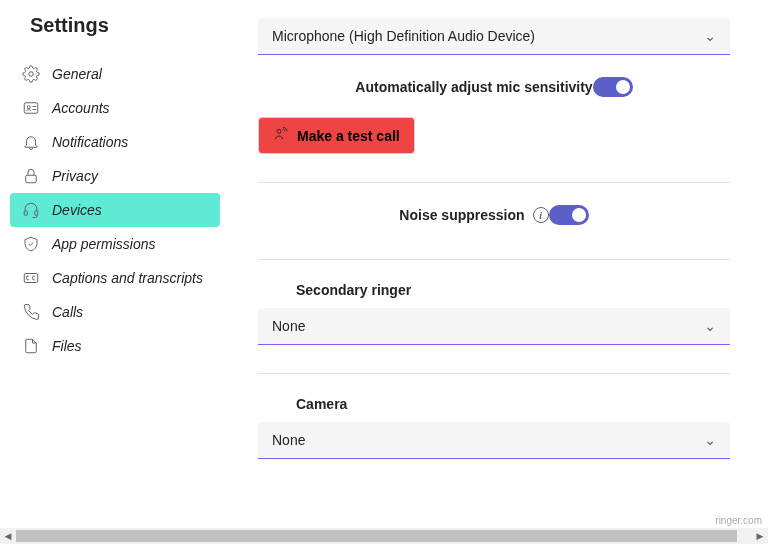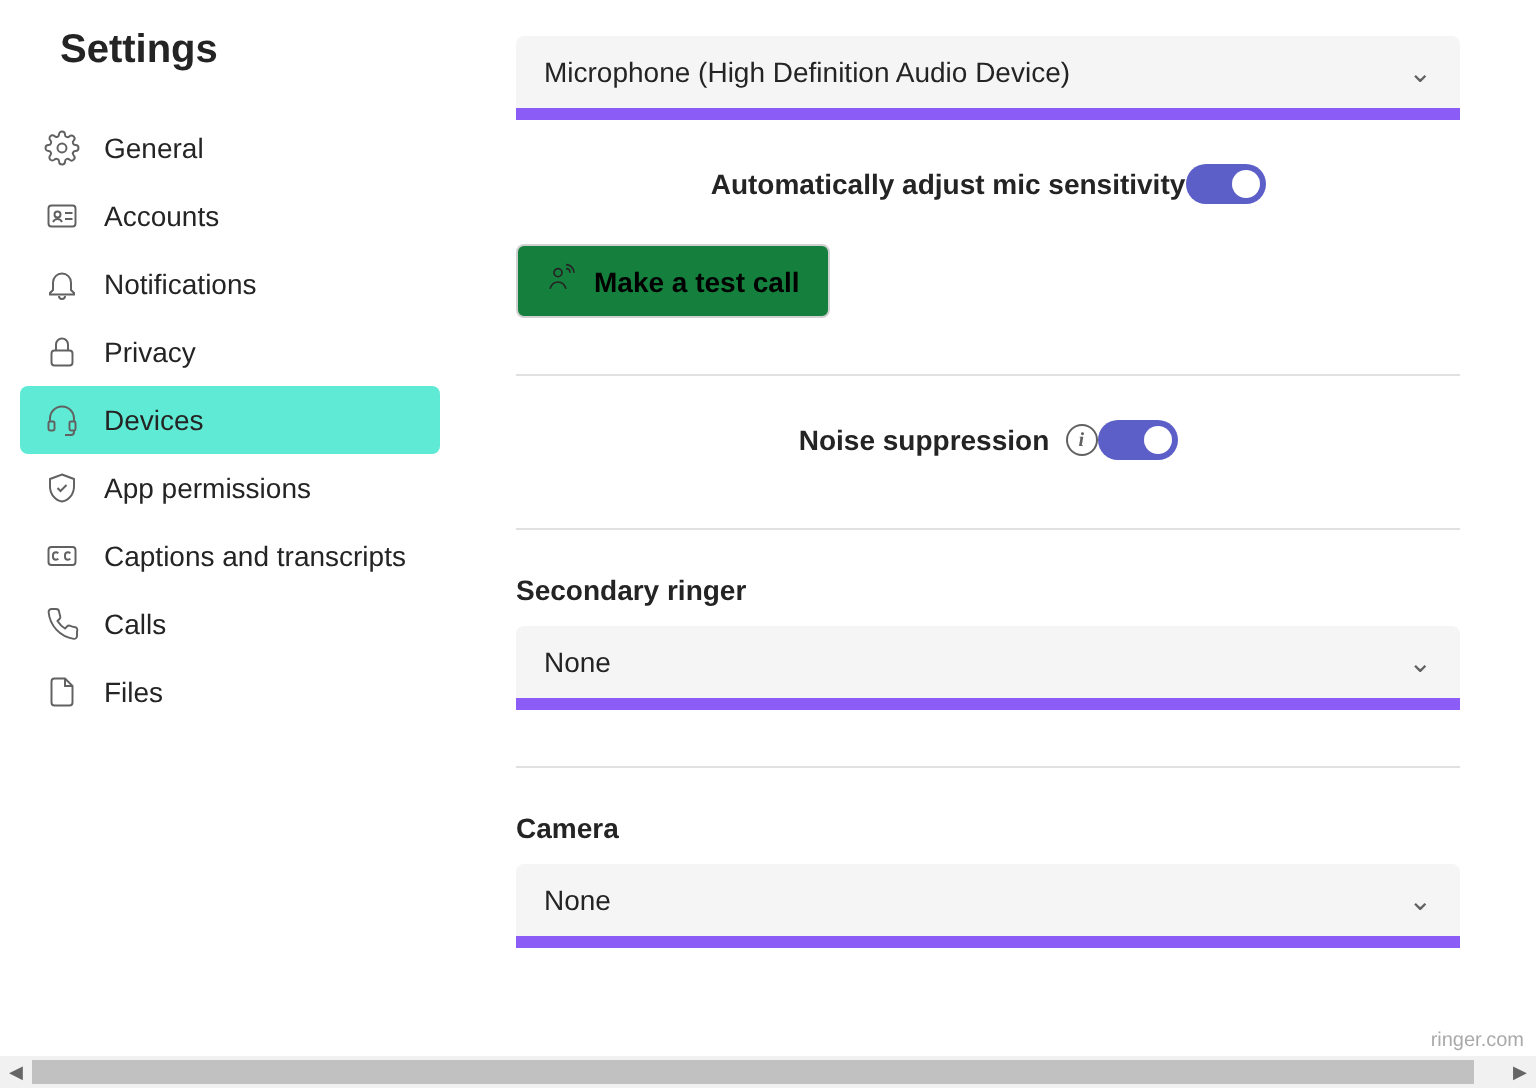--- a/index.html
+++ b/index.html
@@ -28,20 +28,21 @@
   padding: 0 10px;
 }
 .content-wrap {
   display: flex;
   flex-direction: column;
   width: 230px;
 }
 .sidebar-list {
   list-style: none;
   margin-top: 4px;
+  font-style: italic;
 }
 .sidebar-item {
   display: flex;
   align-items: center;
   gap: 12px;
   padding: 8px 12px;
   font-size: 14px;
   color: #252424;
   border-radius: 4px;
   cursor: pointer;
@@ -61,21 +62,21 @@
 .main {
   flex: 1;
   padding: 0 38px 0 28px;
   overflow-y: auto;
 }
 .select {
   display: flex;
   align-items: center;
   justify-content: space-between;
   background: #f5f5f5;
-  border-bottom: 6px solid #8b5cf6;
+  border-bottom: 1px solid #8b5cf6;
   border-radius: 4px 4px 0 0;
   padding: 10px 14px;
   font-size: 14px;
   cursor: pointer;
 }
 .chev { color: #616161; }
 .section-row {
   display: flex;
   align-items: center;
   justify-content: center;
@@ -108,21 +109,21 @@
 }
 .button {
   display: inline-flex;
   align-items: center;
   gap: 8px;
   border: 1px solid #d1d1d1;
   border-radius: 4px;
   padding: 8px 14px;
   font-size: 14px;
   font-weight: 600;
-  background: #15803d;
+  background: #ef4444;
   cursor: pointer;
   margin-top: 14px;
 }
 .button .icon svg { width: 16px; height: 16px; stroke: #252424; fill: none; stroke-width: 1.3; }
 .divider {
   border: none;
   border-top: 1px solid #e1e1e1;
   margin: 28px 0 0;
 }
 .info-icon {
@@ -135,20 +136,21 @@
   font-size: 10px;
   font-style: italic;
   font-family: Georgia, serif;
   color: #616161;
 }
 .field-block { margin-top: 22px; }
 .field-label {
   font-size: 14px;
   font-weight: 700;
   margin-bottom: 10px;
+  margin-left: 38px;
 }
 .scrollbar-h {
   position: absolute;
   left: 0; right: 0; bottom: 0;
   height: 16px;
   background: #f1f1f1;
   display: flex;
   align-items: center;
 }
 .scrollbar-h .arrow {

